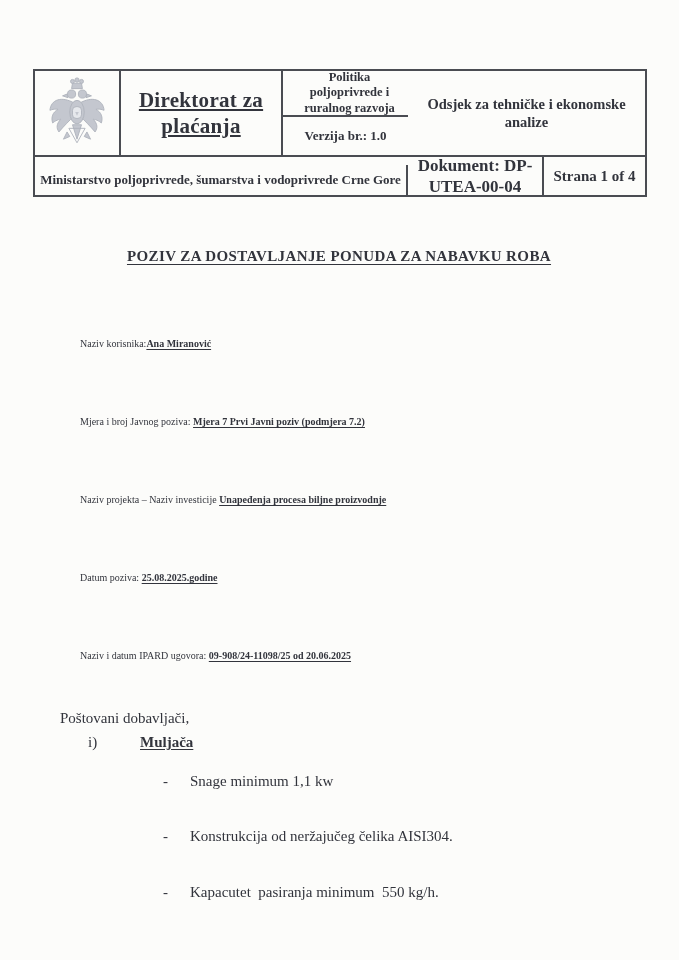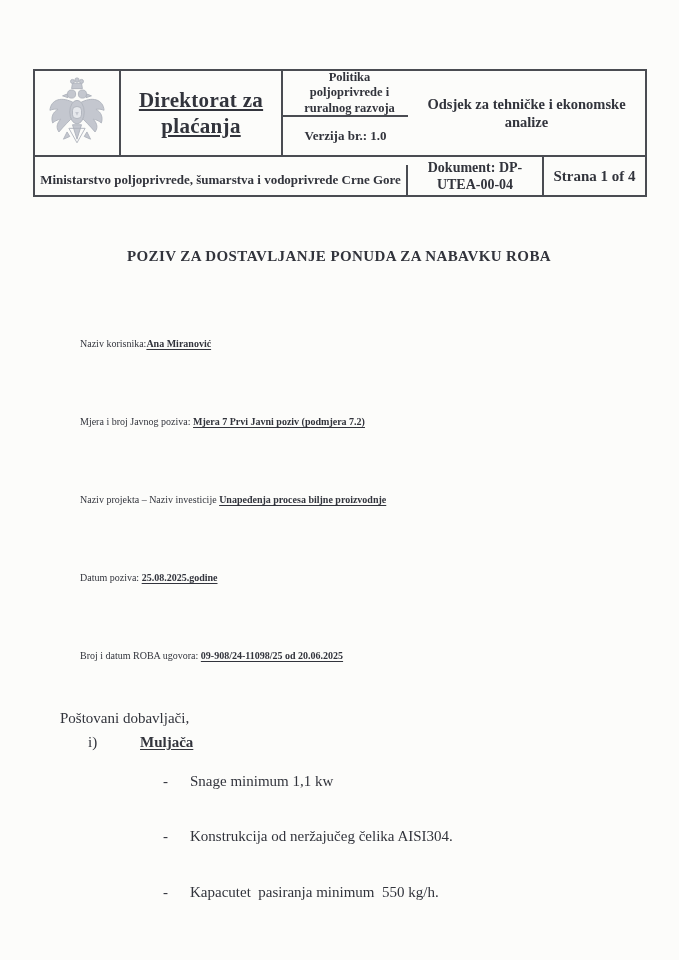--- a/index.html
+++ b/index.html
@@ -30,30 +30,30 @@
     padding:2px 4px;
   }
   .no-r{border-right:none;}
   .no-b{border-bottom:none;}
   .cell-logo{grid-column:1;grid-row:1 / span 2;}
   .cell-directorate{grid-column:2;grid-row:1 / span 2;font-size:21px;letter-spacing:.3px;text-decoration:underline;}
   .cell-policy{grid-column:3;grid-row:1;font-size:12.5px;padding-left:12px;}
   .cell-version{grid-column:3;grid-row:2;font-size:13px;}
   .cell-department{grid-column:4 / span 2;grid-row:1 / span 2;font-size:14.5px;}
   .cell-ministry{grid-column:1 / span 3;grid-row:3;font-size:13px;margin-top:8px;}
-  .cell-document{grid-column:4;grid-row:3;font-size:14px;}
+  .cell-document{grid-column:4;grid-row:3;font-size:17px;}
   .cell-page{grid-column:5;grid-row:3;font-size:15px;}
 
   
   .content{position:absolute;left:60px;top:240px;width:558px;font-size:15px;}
   .doc-title{
     text-align:center;font-weight:bold;font-size:15px;letter-spacing:.4px;
     margin-top:8px;
   }
-  .doc-title span{text-underline-offset:3px;}
+  .doc-title span{text-decoration:underline;text-underline-offset:3px;}
 
   .fields{margin-top:40px;}
   .field-line{line-height:26px;font-size:10px;white-space:pre-wrap;}
   .bu{font-weight:bold;text-decoration:underline;text-underline-offset:2px;}
 
   .salutation{margin-top:14px;line-height:19px;}
 
   .numbered{margin-top:13px;line-height:19px;}
   .num{display:inline-block;min-width:18px;}
 
@@ -126,21 +126,21 @@
       <div class="field-line">
         <span>Mjera i broj Javnog poziva: </span><span class="bu">Mjera 7 Prvi Javni poziv (podmjera 7.2)</span>
       </div>
       <div class="field-line">
         <span>Naziv projekta – Naziv investicije </span><span class="bu">Unapeđenja procesa biljne proizvodnje</span>
       </div>
       <div class="field-line">
         <span>Datum poziva: </span><span class="bu">25.08.2025.godine</span>
       </div>
       <div class="field-line">
-        <span>Broj i datum ROBA ugovora: </span><span class="bu">09-908/24-11098/25 od 20.06.2025</span>
+        <span>Naziv i datum IPARD ugovora: </span><span class="bu">09-908/24-11098/25 od 20.06.2025</span>
       </div>
     </div>
 
     <div class="salutation">Poštovani dobavljači,</div>
 
 
     <div class="sub-head">
       <span class="sub-roman">i)</span><span class="sub-title">Muljača</span>
     </div>
 

